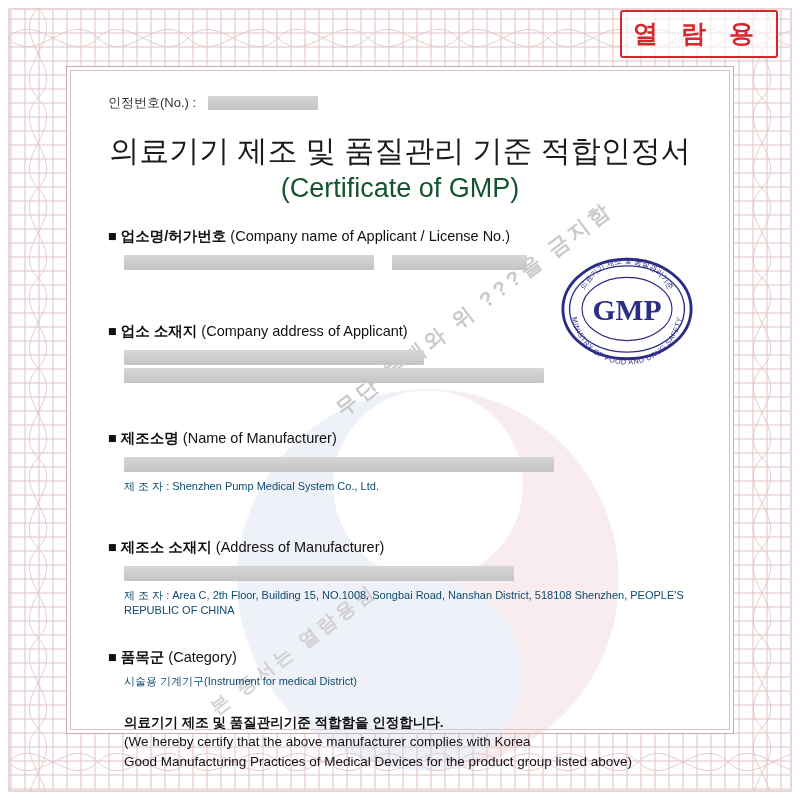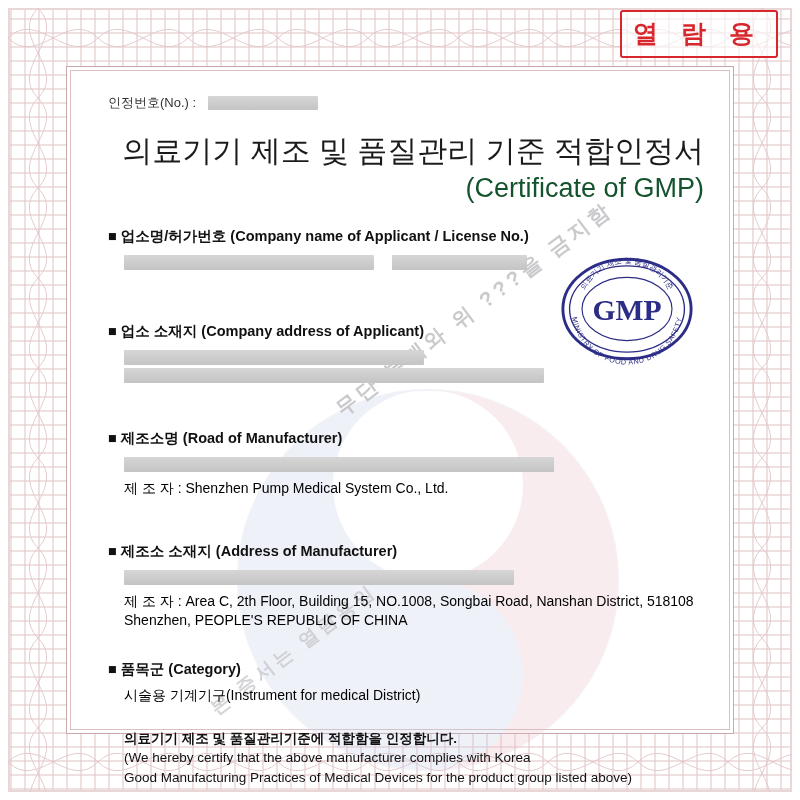--- a/index.html
+++ b/index.html
@@ -138,21 +138,21 @@
   }
   .redact {
     display: inline-block;
     background: linear-gradient(180deg,#d6d6d6,#c4c4c4);
     border-radius: 1px;
     vertical-align: middle;
   }
   .r1 { width: 110px; height: 14px; }
 
   .title-block {
-    text-align: right;
+    text-align: center;
     margin-top: 20px;
   }
   .title-ko {
     font-size: 30px;
     color: #1b1b1b;
     letter-spacing: 0px;
     font-weight: normal;
     line-height: 1.25;
   }
   .title-en {
@@ -166,25 +166,25 @@
     margin-top: 22px;
     position: relative;
   }
   .field-label {
     font-size: 14.5px;
     color: #111;
     font-weight: bold;
     margin-left: 12px;
   }
   .field-label .en {
-    font-weight: bold;
+    font-weight: normal;
   }
   .sub-note {
-    font-size: 14px;
-    color: #000000;
+    font-size: 11px;
+    color: #0c4a6e;
     margin-left: 28px;
     margin-top: 7px;
     line-height: 1.35;
   }
   .redact-row {
     margin-left: 28px;
     margin-top: 9px;
   }
   .bar { display:block; margin-bottom: 3px; }
   .b-a { width: 250px; height: 15px; }
@@ -299,21 +299,21 @@
       <div class="redact-row">
         <span class="redact bar b-f"></span>
         <span class="redact bar b-e"></span>
       </div>
     </div>
 
     <div class="field" style="margin-top:46px;">
       <div class="field-label">
         <span>■</span>
         <span>제조소명</span>
-        <span class="en">(Road of Manufacturer)</span>
+        <span class="en">(Name of Manufacturer)</span>
       </div>
       <div class="redact-row">
         <span class="redact bar b-e" style="width:430px;"></span>
       </div>
       <div class="sub-note">제 조 자 : Shenzhen Pump Medical System Co., Ltd.</div>
     </div>
 
     <div class="field" style="margin-top:44px;">
       <div class="field-label">
         <span>■</span>
@@ -329,19 +329,19 @@
     <div class="field" style="margin-top:30px;">
       <div class="field-label">
         <span>■</span>
         <span>품목군</span>
         <span class="en">(Category)</span>
       </div>
       <div class="sub-note">시술용 기계기구(Instrument for medical District)</div>
     </div>
 
     <div class="statement">
-      <span class="ko">의료기기 제조 및 품질관리기준에 적합함을 인정합니다.</span>
+      <span class="ko">의료기기 제조 및 품질관리기준 적합함을 인정합니다.</span>
       <span>(We hereby certify that the above manufacturer complies with Korea</span><br>
       <span>Good Manufacturing Practices of Medical Devices for the product group listed above)</span>
     </div>
 
   </div>
 </div>
 
 </body></html>

